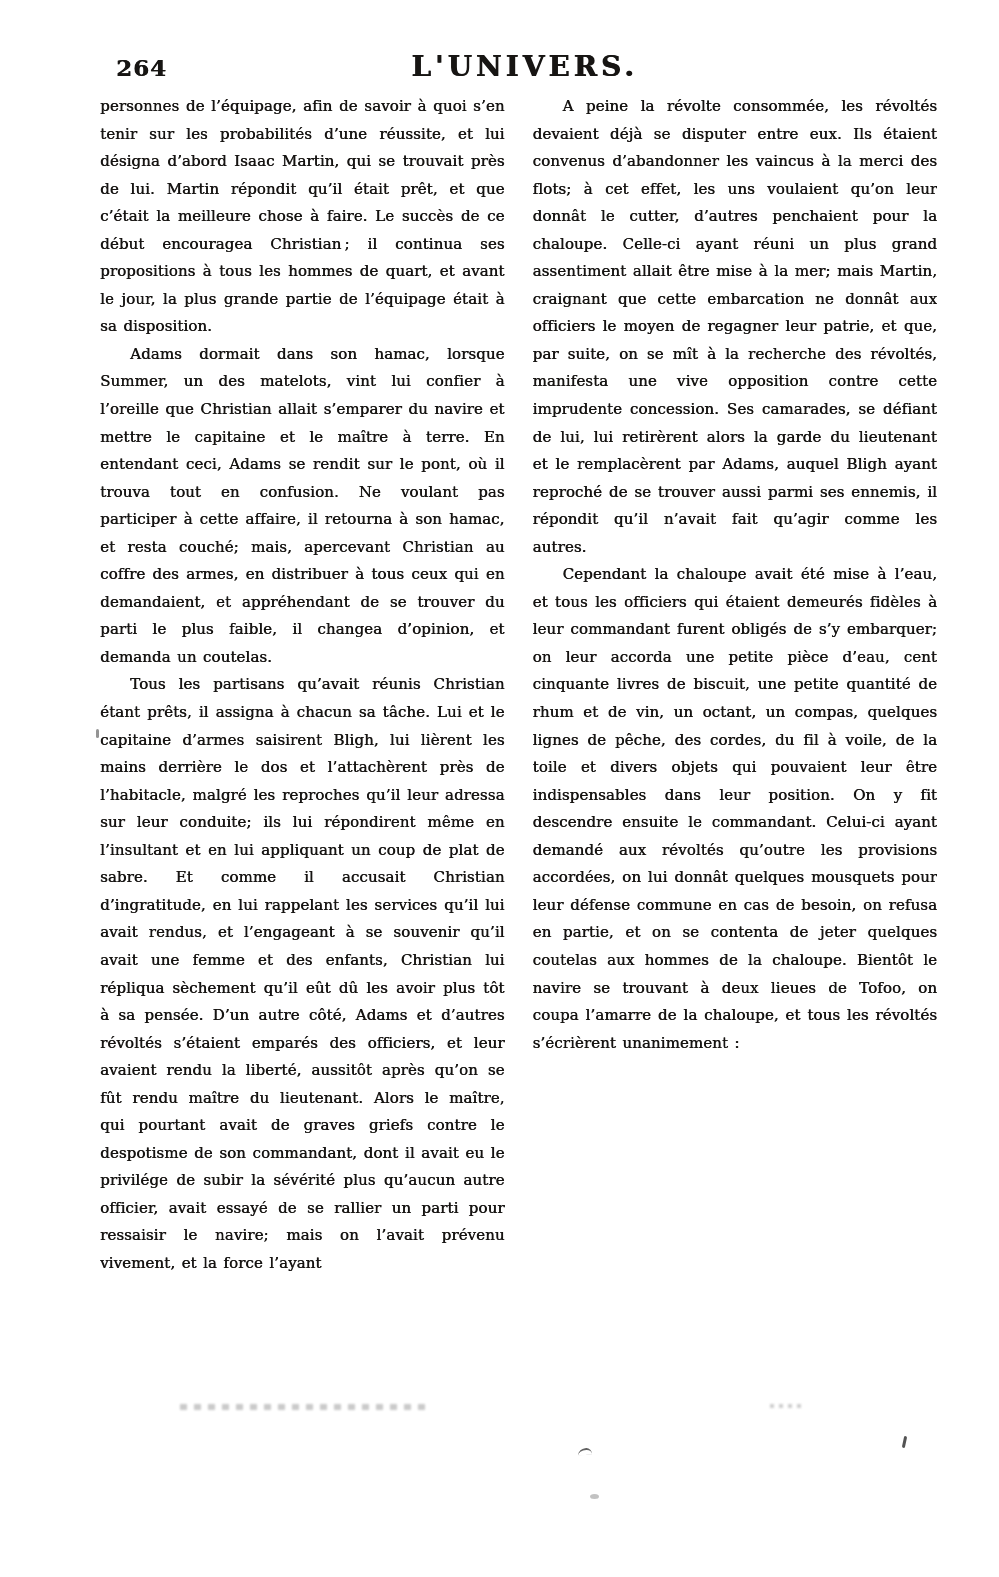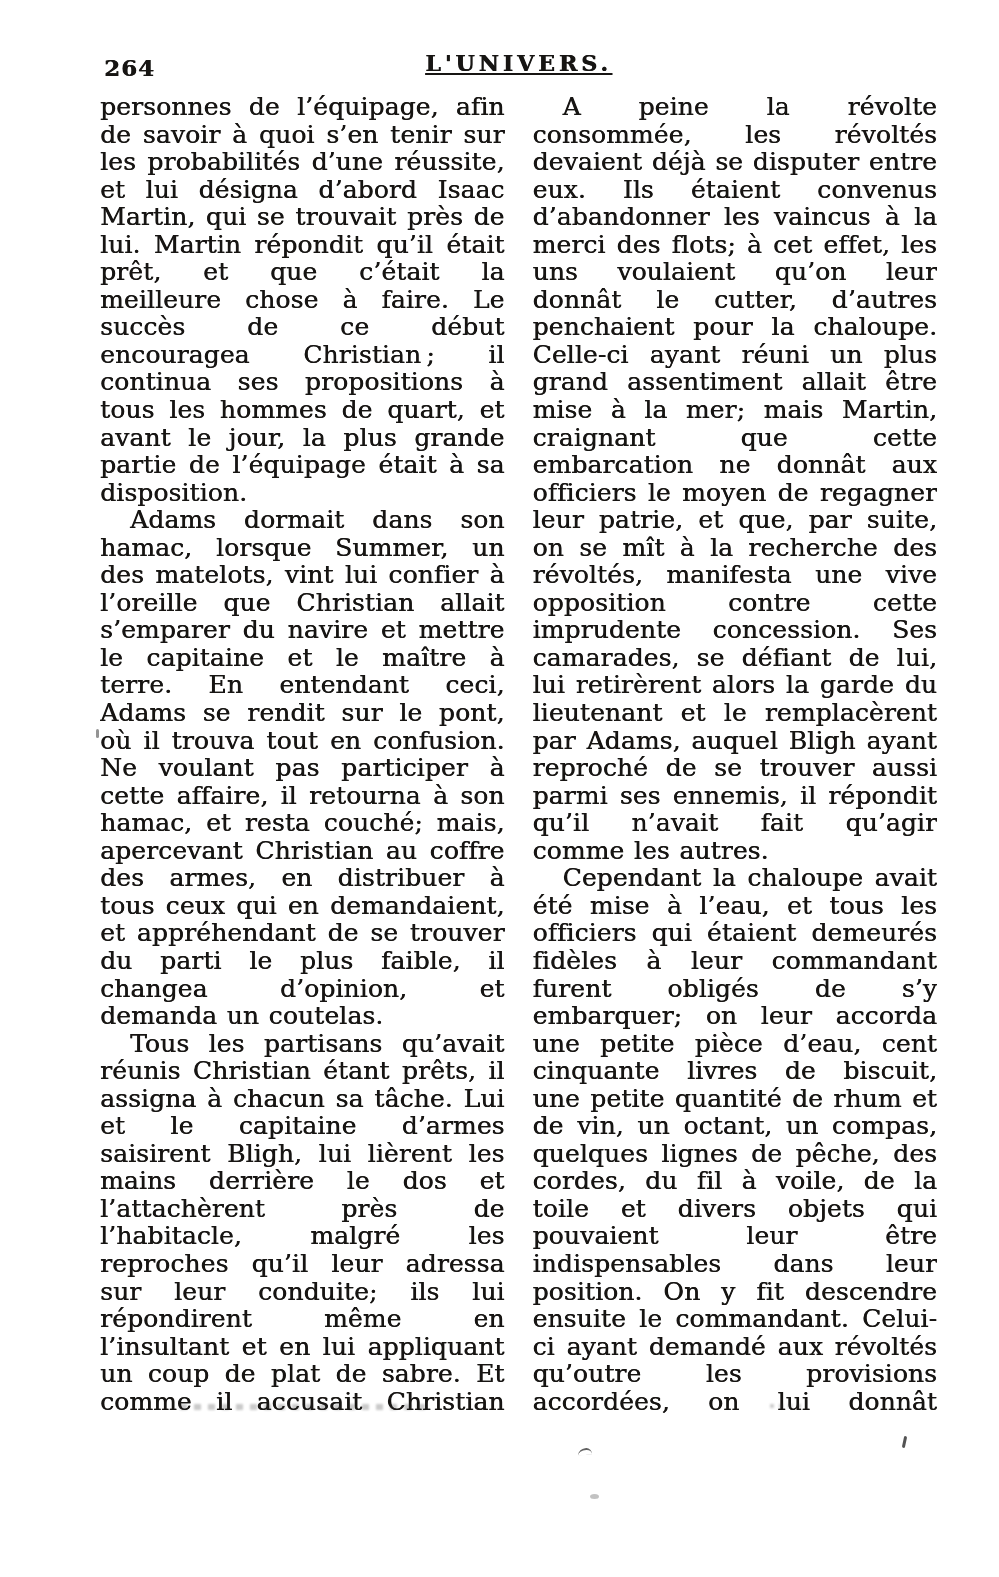--- a/index.html
+++ b/index.html
@@ -16,61 +16,60 @@
     color: #171513;
   }
   .scan-page {
     position: absolute;
     inset: 0;
     background: #ffffff;
   }
   .page-header {
     position: absolute;
     top: 50px;
-    left: 100px;
+    left: 112px;
     right: 62px;
     height: 34px;
   }
   .page-number {
     position: absolute;
     left: 4px;
     top: 4px;
     font-size: 23px;
     font-weight: bold;
     letter-spacing: 1px;
     text-shadow: 0.5px 0 0 currentColor;
   }
   .header-title {
     position: absolute;
     left: 0;
     right: 0;
     top: 0;
     text-align: center;
-    font-size: 22px;
+    font-size: 28px;
     font-weight: bold;
     letter-spacing: 4px;
     text-shadow: 0.6px 0 0 currentColor;
-    text-decoration: underline;
   }
   .columns {
     position: absolute;
     top: 93px;
     left: 100px;
     right: 62px;
     bottom: 160px;
     display: flex;
     gap: 28px;
   }
   .column {
     flex: 1 1 0;
     overflow: hidden;
   }
   .para {
     margin: 0;
-    font-size: 25px;
+    font-size: 15px;
     line-height: 27.55px;
     text-align: justify;
     letter-spacing: 0.1px;
     word-spacing: 1.5px;
     text-shadow: 0.45px 0 0 currentColor;
   }
   .para.indent { text-indent: 30px; }
 
   
   .artifact { position: absolute; pointer-events: none; }

